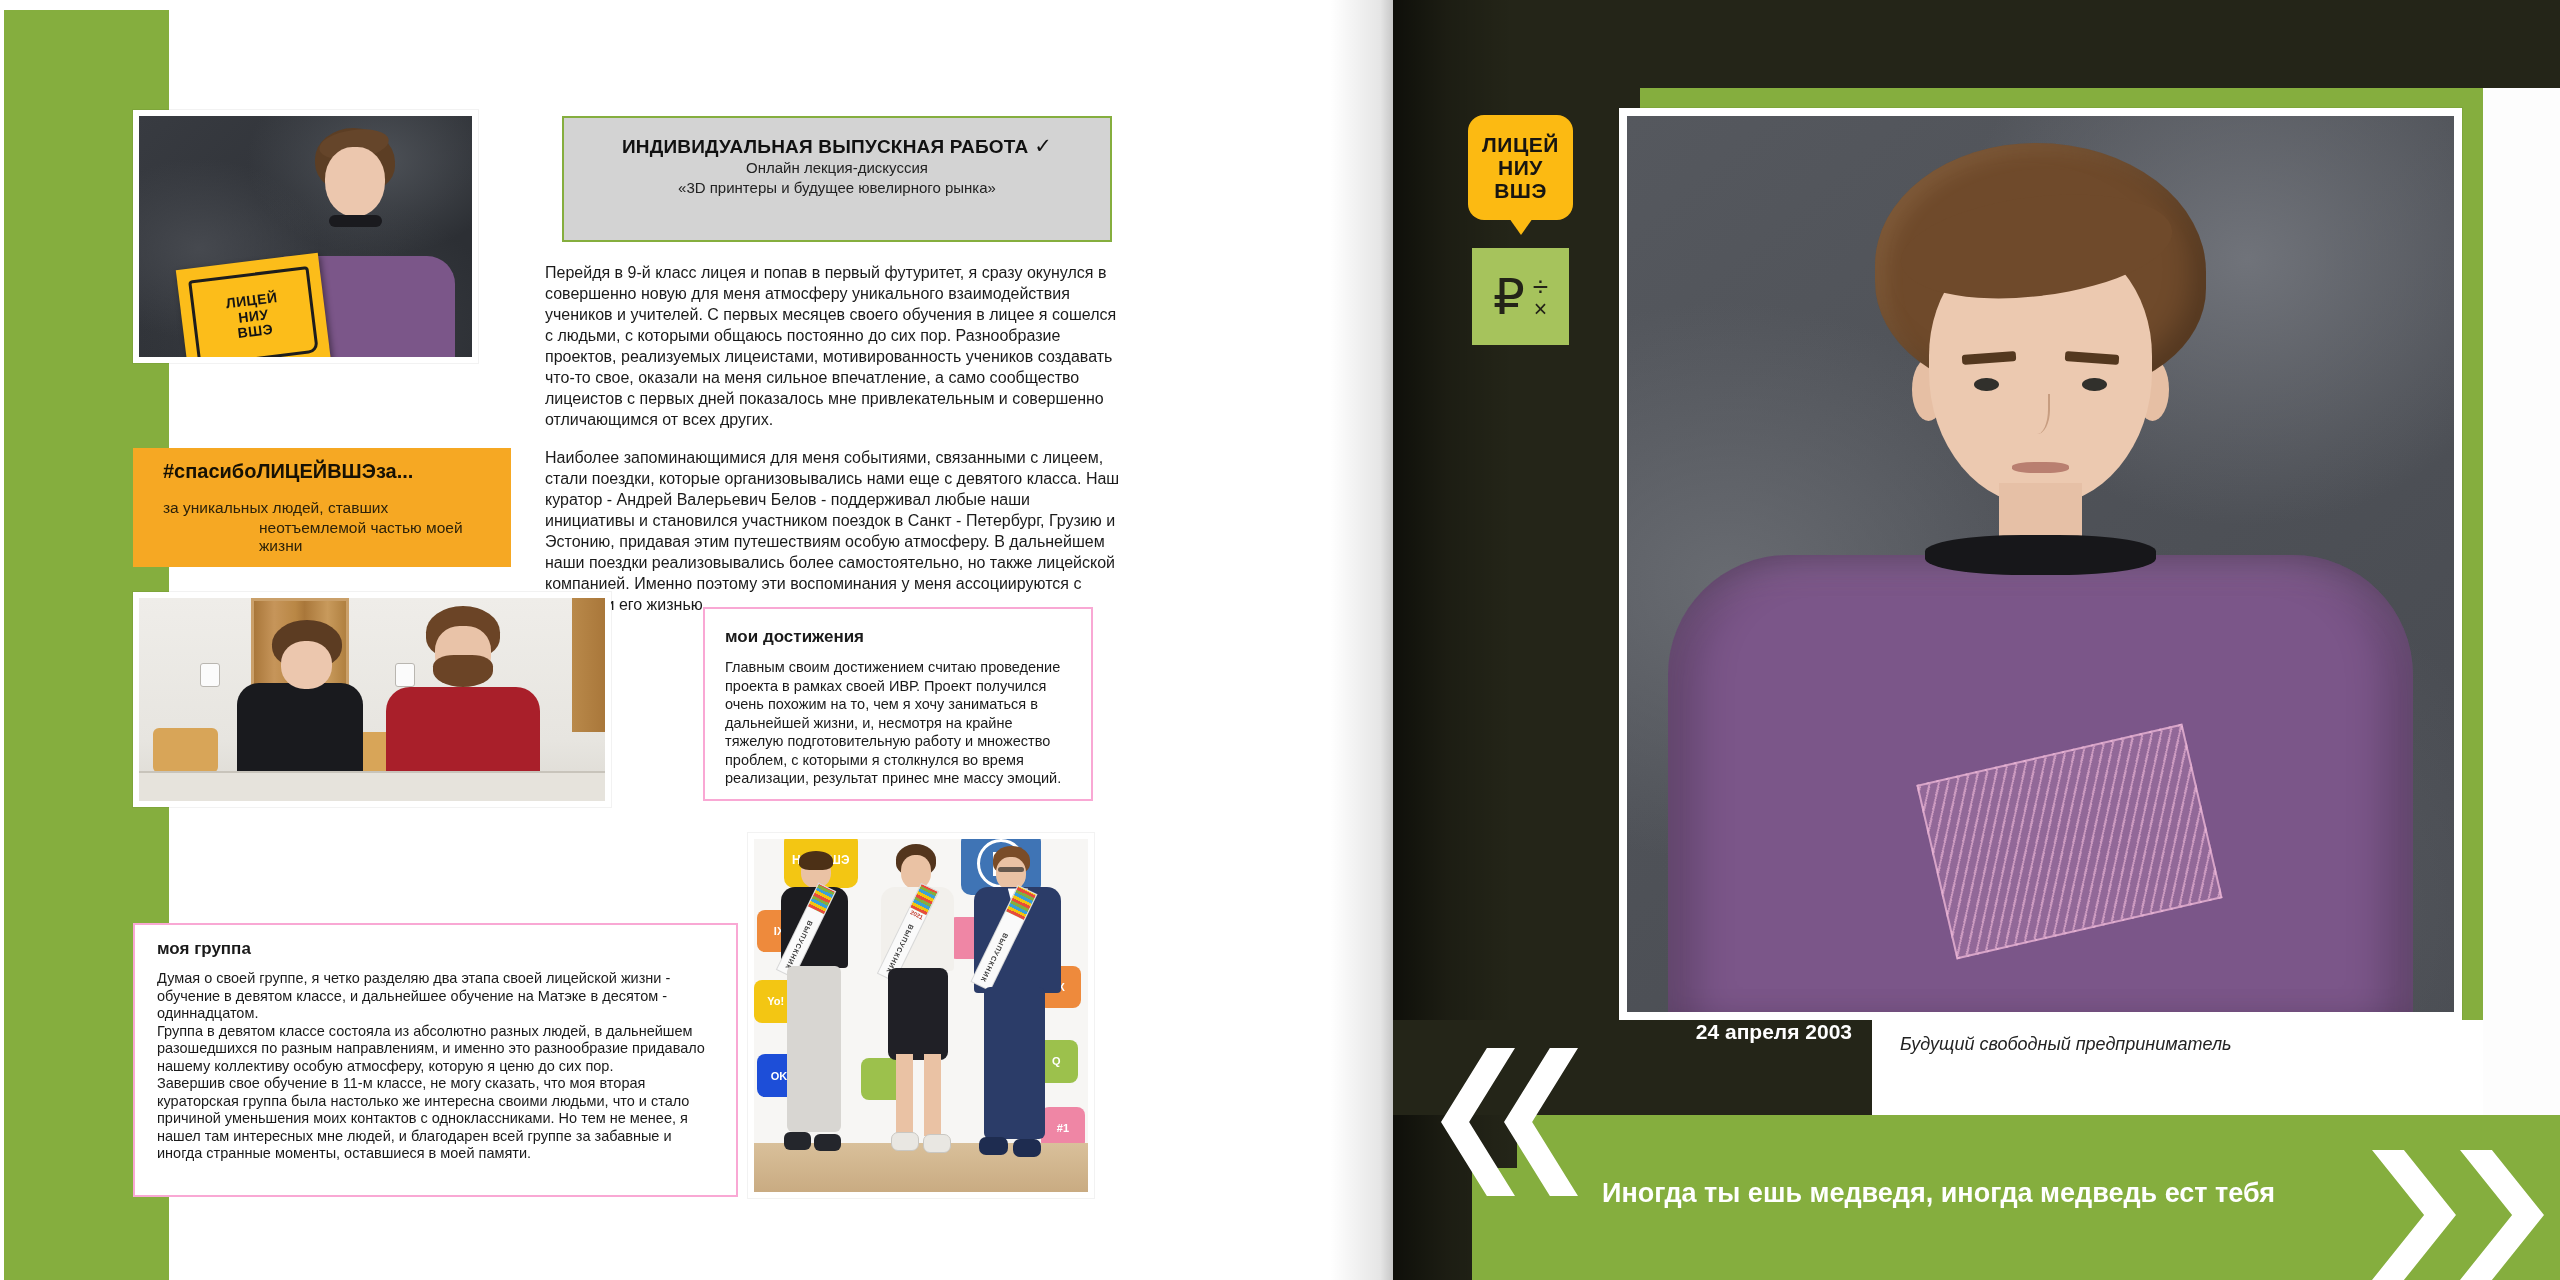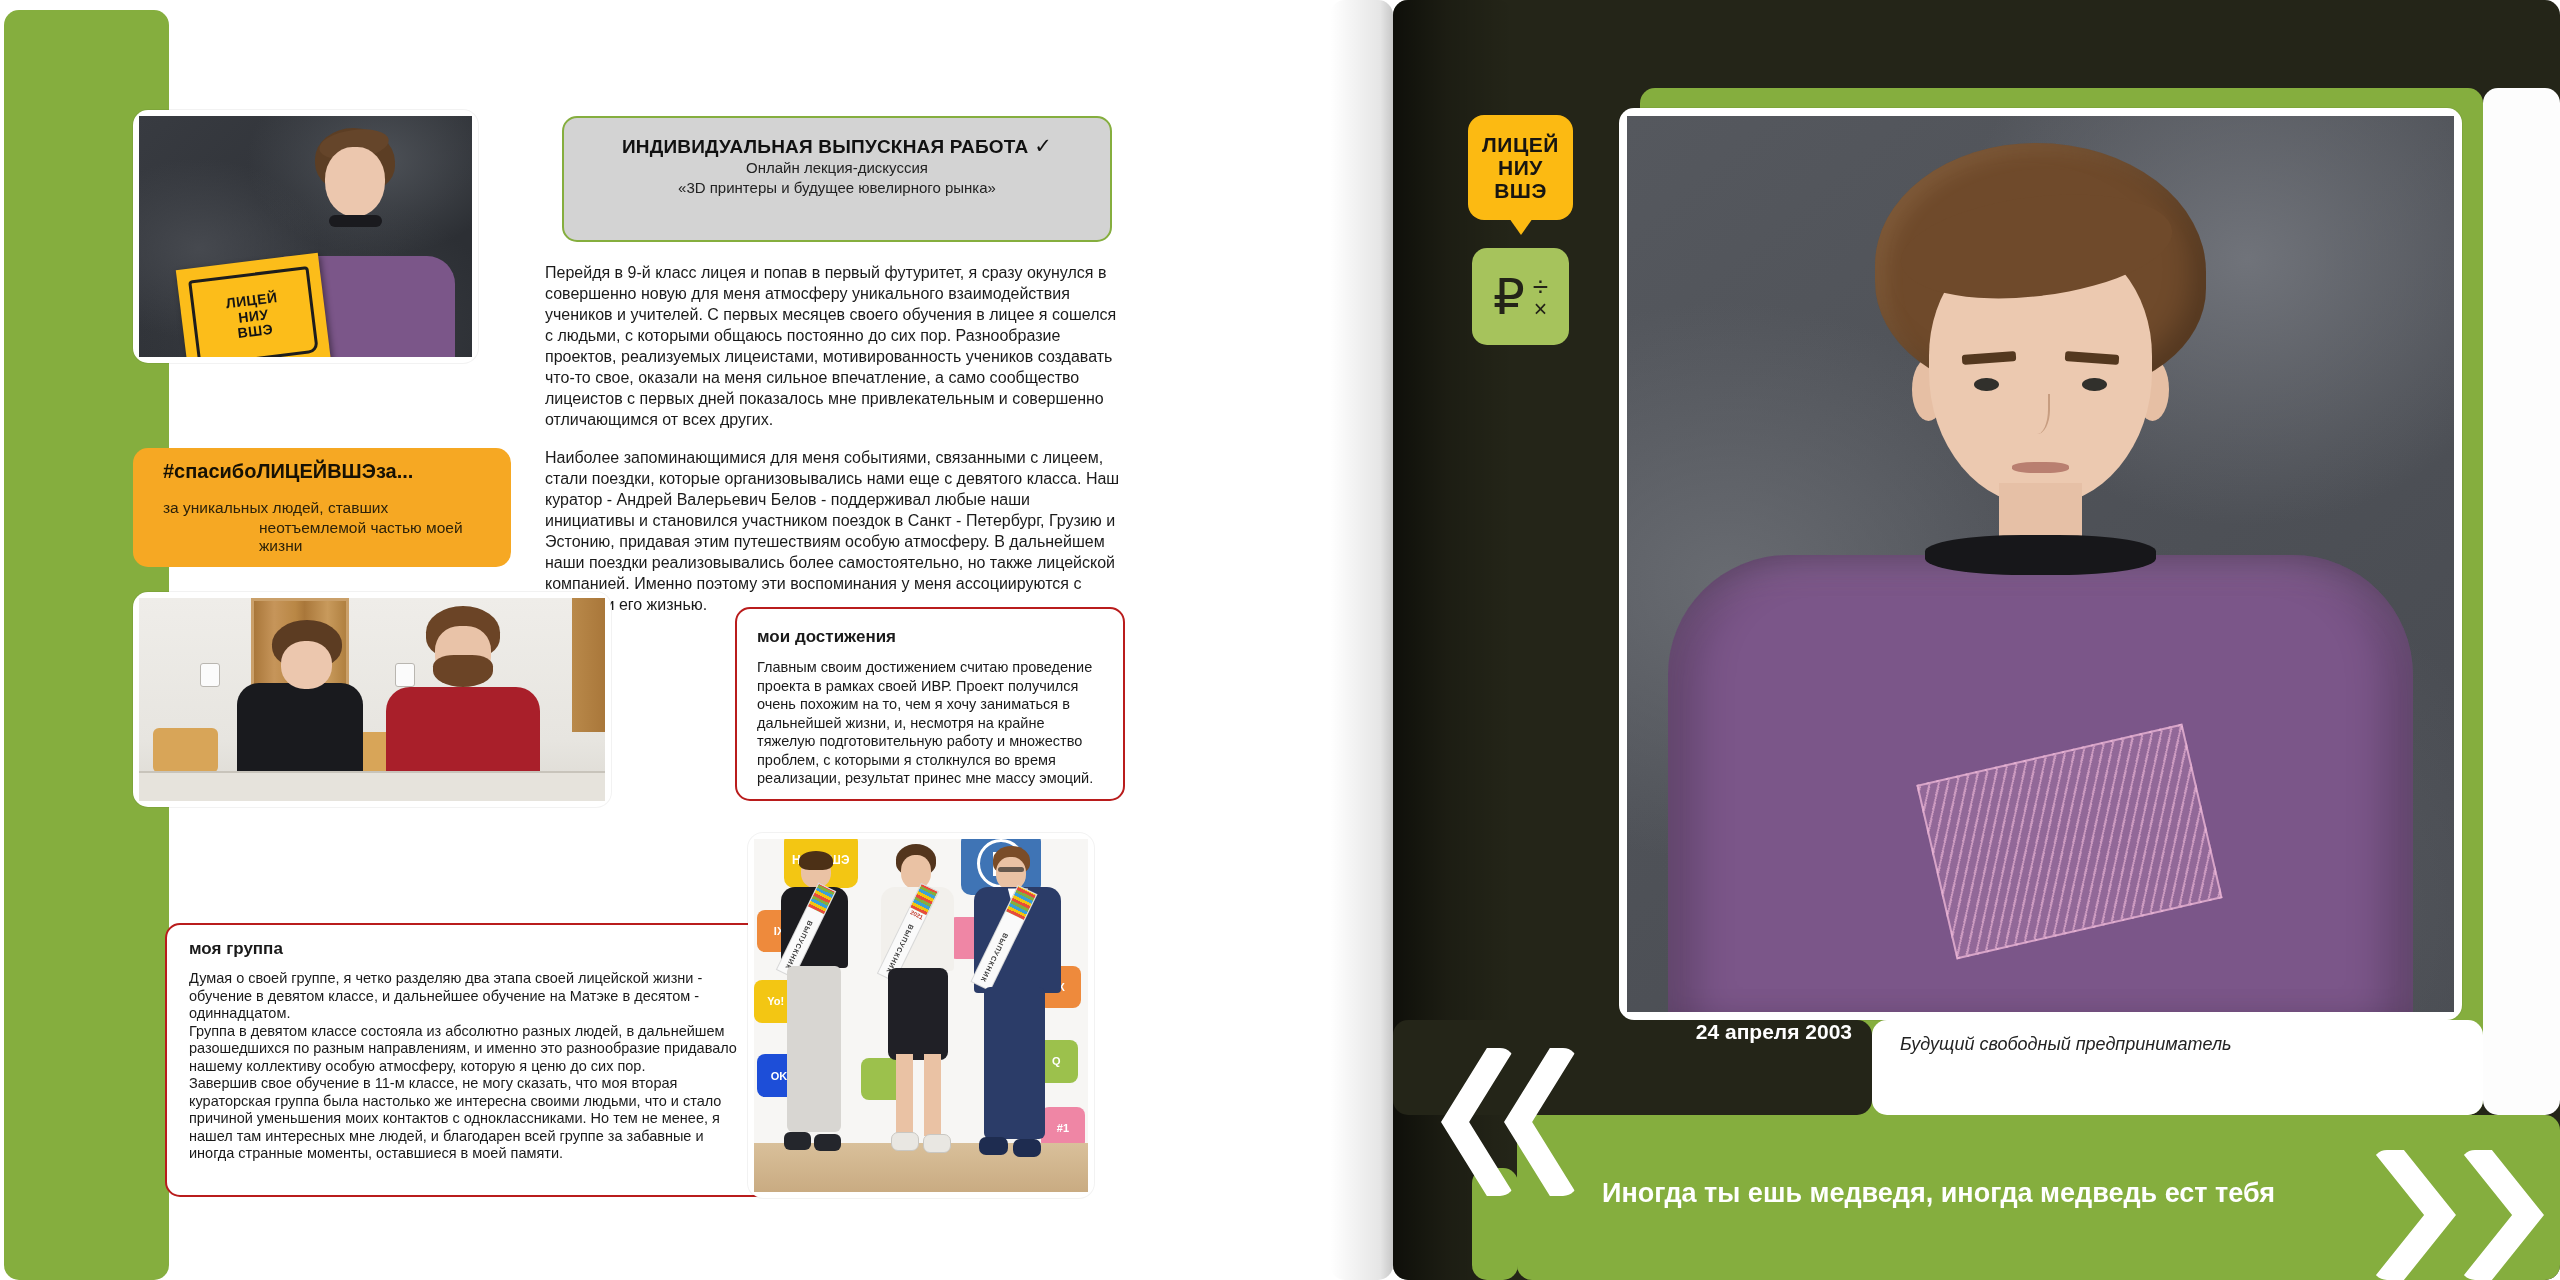--- a/index.html
+++ b/index.html
@@ -1,21 +1,21 @@
 <!DOCTYPE html>
 <html><head>
 <meta charset="utf-8">
 <style>
   * { margin:0; padding:0; box-sizing:border-box; }
   html,body { background:#888; }
   body { font-family:"Liberation Sans","DejaVu Sans",sans-serif; }
   .spread { position:relative; width:2560px; height:1280px; background:#ffffff; overflow:hidden; }
 
   
-  .abs { position:absolute;border-radius:15px; }
+  .abs { position:absolute; }
 
   
   .green-strip { left:4px; top:10px; width:165px; height:1270px; background:#85ae3e; }
 
   .photo-frame { background:#fff; box-shadow:0 0 0 1px rgba(0,0,0,.05); }
   .photo-inner { position:relative; width:100%; height:100%; overflow:hidden; }
 
   
   .photo1 { left:133px; top:110px; width:345px; height:253px; padding:6px; }
   .p1-bg { position:absolute; inset:0;
@@ -59,21 +59,21 @@
   .p2-chair { position:absolute; background:#d8a558; border-radius:6px; }
   .p2-b1-hair { position:absolute; left:28.5%; top:11%; width:15%; height:24%; background:#5c3c22; border-radius:50% 50% 45% 45%; }
   .p2-b1-face { position:absolute; left:30.5%; top:21%; width:11%; height:24%; background:#ecc7ae; border-radius:46%; }
   .p2-b1-body { position:absolute; left:21%; top:42%; width:27%; height:60%; background:#191a1e; border-radius:22px 22px 0 0; }
   .p2-b2-hair { position:absolute; left:61.5%; top:4%; width:16%; height:26%; background:#6b4426; border-radius:50% 50% 40% 40%; }
   .p2-b2-face { position:absolute; left:63.5%; top:14%; width:12%; height:27%; background:#e9c3a8; border-radius:44%; }
   .p2-b2-beard { position:absolute; left:63%; top:28%; width:13%; height:16%; background:#6b4426; border-radius:35% 35% 50% 50%; }
   .p2-b2-body { position:absolute; left:53%; top:44%; width:33%; height:58%; background:#a91f2a; border-radius:24px 24px 0 0; }
 
   
-  .note-box { background:#fff; border:2px solid #b91c1c; color:#1a1a1a; overflow:hidden;margin-left:32px; }
+  .note-box { background:#fff; border:2px solid #f9a8d4; color:#1a1a1a; overflow:hidden; }
   .ach-box { left:703px; top:607px; width:390px; height:194px; padding:18px 20px; }
   .grp-box { left:133px; top:923px; width:605px; height:274px; padding:14px 22px; }
   .note-title { font-weight:bold; font-size:17px; margin-bottom:11px; }
   .ach-body { font-size:14.5px; line-height:18.5px; }
   .grp-body { font-size:14.5px; line-height:17.5px; white-space:pre-line; }
 
   
   .photo3 { left:748px; top:833px; width:346px; height:365px; padding:6px; }
   .p3-bg { position:absolute; inset:0; background:#f7f6f4; }
   .tile { position:absolute; border-radius:8px; display:flex; align-items:center; justify-content:center; font-weight:bold; color:#fff; }

